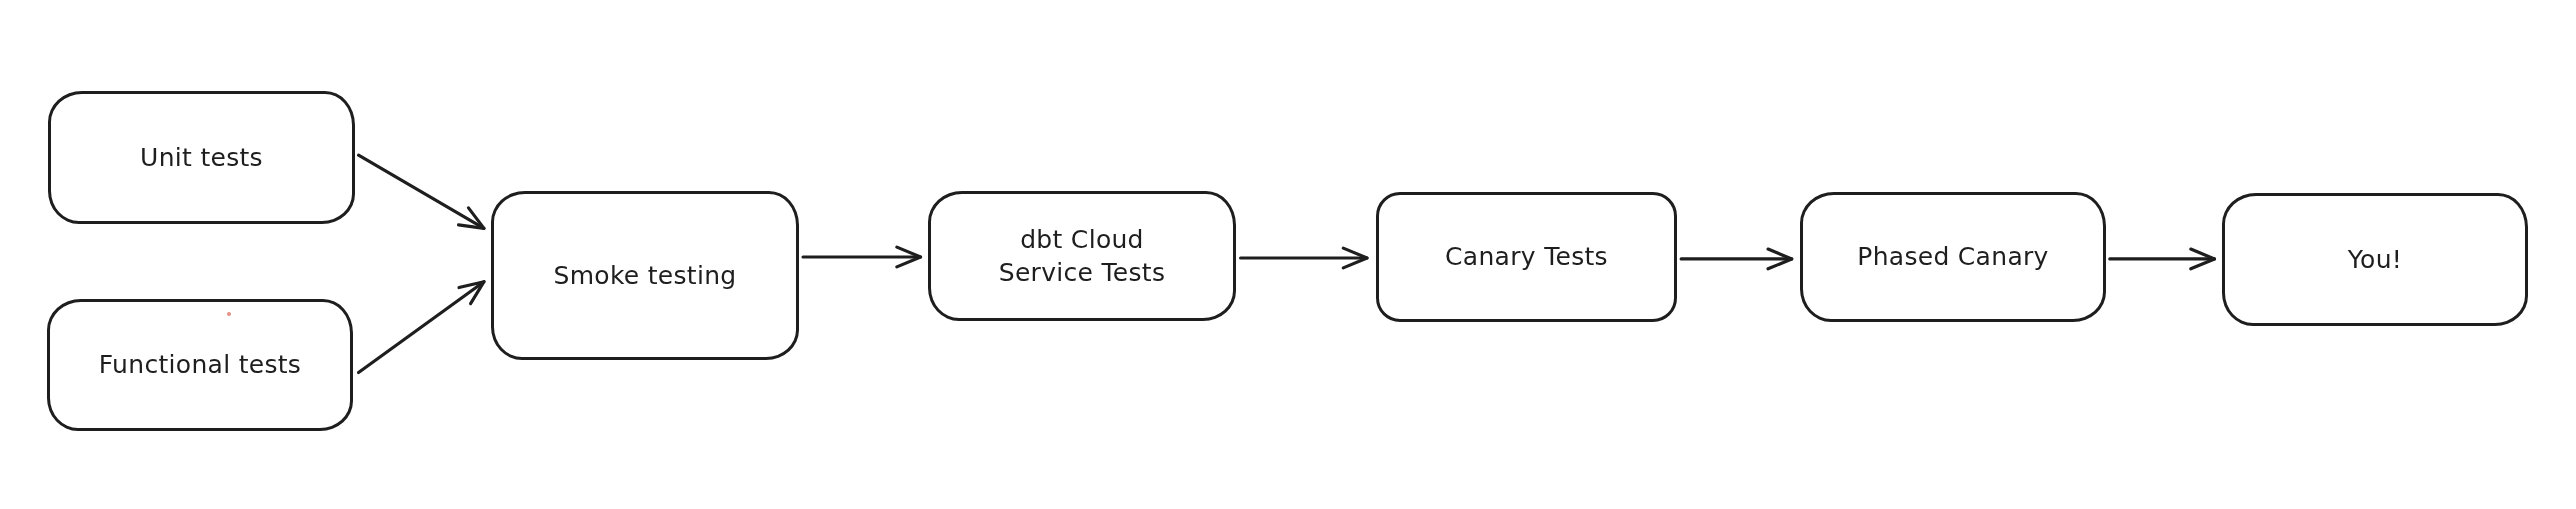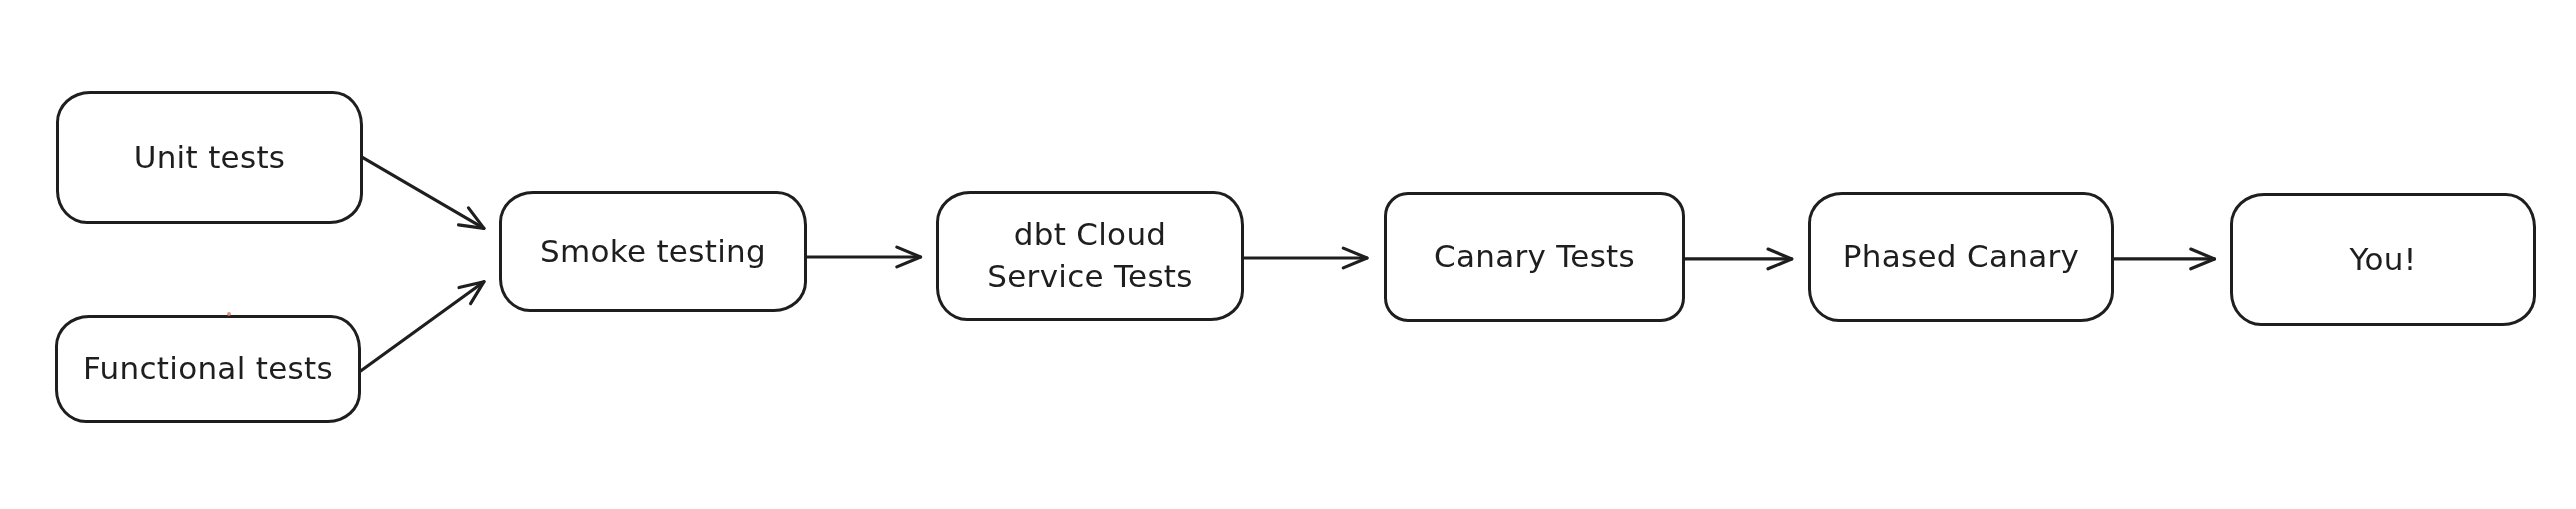--- a/index.html
+++ b/index.html
@@ -18,23 +18,22 @@
   }
   .node {
     position: absolute;
     box-sizing: border-box;
     border: 3.2px solid #1e1e1e;
     background: #ffffff;
     display: flex;
     align-items: center;
     justify-content: center;
     color: #1e1e1e;
-    font-size: 31px;
+    font-size: 25px;
     letter-spacing: 0.3px;
-    margin-left: 8px;
   }
   
   .node { border-radius: 34px 30px 33px 31px / 31px 34px 30px 33px; }
   .node .label {
     text-align: center;
     white-space: pre-line;
     line-height: 1.34;
     padding: 0 10px;
   }
   .artifact-dot {
@@ -63,25 +62,25 @@
       <line x1="1256" y1="261" x2="1384" y2="261" marker-end="url(#ah)"></line>
       <line x1="1702" y1="262" x2="1814" y2="262" marker-end="url(#ah)"></line>
       <line x1="2136" y1="262" x2="2242" y2="262" marker-end="url(#ah)"></line>
     </g>
   </svg>
 
   <div class="node" style="left:48px;  top:91px;  width:307px; height:133px;">
     <div class="label">Unit tests</div>
   </div>
 
-  <div class="node" style="left:47px;  top:315px; width:306px; height:108px;">
+  <div class="node" style="left:47px;  top:299px; width:306px; height:132px;">
     <div class="label">Functional tests</div>
   </div>
 
-  <div class="node" style="left:491px; top:191px; width:308px; height:121px;">
+  <div class="node" style="left:491px; top:191px; width:308px; height:169px;">
     <div class="label">Smoke testing</div>
   </div>
 
   <div class="node" style="left:928px; top:191px; width:308px; height:130px;">
     <div class="label">dbt Cloud
 Service Tests</div>
   </div>
 
   <div class="node" style="left:1376px; top:192px; width:301px; height:130px;border-radius:24px;">
     <div class="label">Canary Tests</div>

